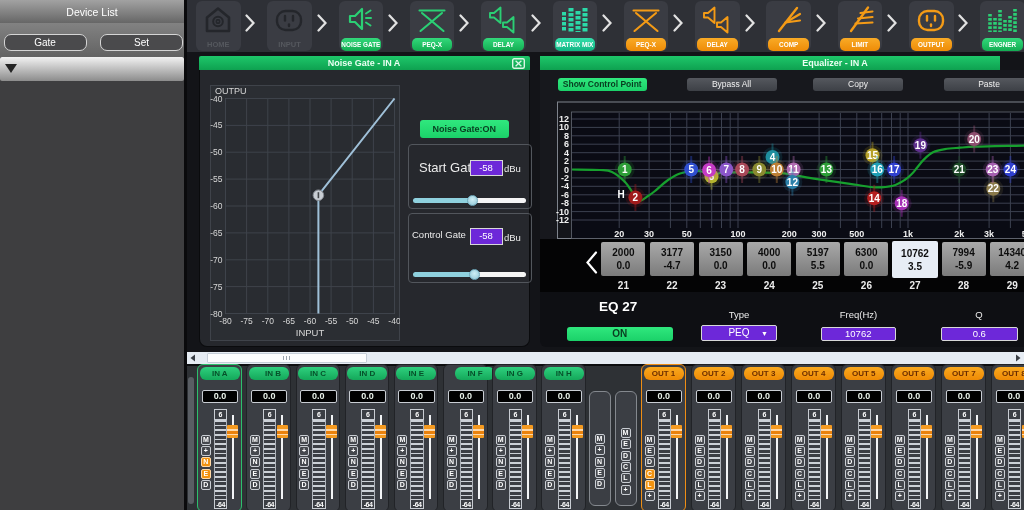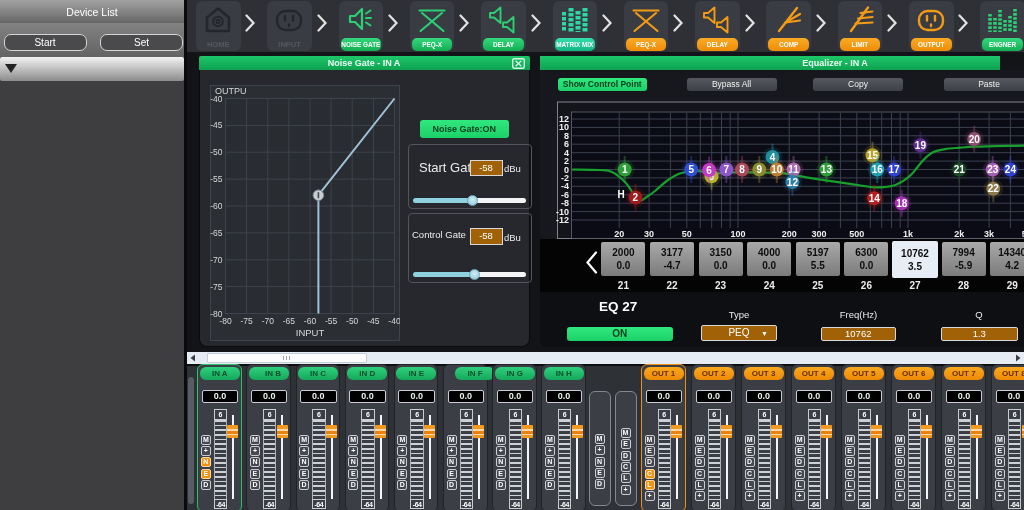--- a/index.html
+++ b/index.html
@@ -6,21 +6,21 @@
 .abs{position:absolute;}
 .btnL{position:absolute;background:#4a4a4c;border:1px solid #d5d5d5;border-radius:7px;
  color:#fff;font-size:10px;text-align:center;}
 .wtitle{position:absolute;height:14px;background:linear-gradient(#1ec76a,#0ea150);
  color:#eafff2;font-size:9px;font-weight:bold;text-align:center;line-height:14px;}
 .gbtn{position:absolute;height:13px;border-radius:3px;font-size:8.5px;line-height:13px;
  text-align:center;background:linear-gradient(#55585e,#3d4046);color:#f0f0f0;}
 .pill{position:absolute;border-radius:5px;font-size:6.4px;font-weight:bold;color:#fff;
  text-align:center;white-space:nowrap;overflow:hidden;}
 .tlbl{position:absolute;font-size:7.5px;font-weight:bold;color:#55585e;text-align:center;}
-.ibox{position:absolute;background:#a16207;border:1px solid #d8d8d8;color:#fff;
+.ibox{position:absolute;background:#6d28d9;border:1px solid #d8d8d8;color:#fff;
  text-align:center;}
 .cell{position:absolute;width:44px;height:34px;background:linear-gradient(#a9a9a9,#7b7b7b);
  border-radius:2px;color:#0d0d0d;font-size:10px;font-weight:bold;text-align:center;
  line-height:13px;padding-top:4px;}
 .cnum{position:absolute;width:44px;text-align:center;color:#ececec;font-size:10px;font-weight:bold;}
 .card{position:absolute;top:364px;width:44.5px;height:148px;background:#3b3e44;
  border:1px solid #212327;border-radius:6px;}
 .chpill{position:absolute;top:1.5px;width:40px;height:13px;border-radius:6px;font-size:8px;
  font-weight:bold;text-align:center;line-height:13.5px;}
 .vbox{position:absolute;top:24.5px;width:36.5px;height:13.5px;background:#000;
@@ -33,21 +33,21 @@
 .kb{position:absolute;width:10px;height:10px;background:#45484e;border:1px solid #c9cdd3;
  border-radius:2px;color:#fff;font-size:7px;font-weight:bold;text-align:center;line-height:8.5px;}
 .kbo{background:#f2920f;border-color:#ffd9a6;}
 .trk{position:absolute;width:2px;background:#f2f4f6;}
 .hdl{position:absolute;width:11px;height:13.5px;border-radius:1px;
  background:linear-gradient(#f59a20 0 4px,#ffd9aa 4px 5.5px,#ea820d 5.5px 8.5px,#ffd9aa 8.5px 10px,#f59a20 10px);}
 </style></head><body>
 <div style="position:absolute;left:0;top:0;width:184px;height:510px;background:#3e3e40;"></div>
 <div style="position:absolute;left:0;top:0;width:184px;height:23px;background:linear-gradient(#a2a2a2,#666);color:#fff;font-size:10.5px;text-align:center;line-height:24px;">Device List</div>
 <div style="position:absolute;left:0;top:23px;width:184px;height:34px;background:linear-gradient(#828282,#636363);"></div>
-<div class="btnL" style="position:absolute;left:3.5px;top:33.5px;width:83px;height:17px;line-height:15px;">Start</div>
+<div class="btnL" style="position:absolute;left:3.5px;top:33.5px;width:83px;height:17px;line-height:15px;">Gate</div>
 <div class="btnL" style="position:absolute;left:100px;top:33.5px;width:83px;height:17px;line-height:15px;">Set</div>
 <div style="position:absolute;left:0;top:57px;width:184px;height:24px;background:linear-gradient(#f2f2f2,#8c8c8c);border-radius:2px;"></div>
 <div style="position:absolute;left:5px;top:64px;width:0;height:0;border-left:6px solid transparent;border-right:6px solid transparent;border-top:9px solid #242424;"></div>
 <div style="position:absolute;left:184px;top:0;width:3px;height:510px;background:#0a0a0c;"></div>
 <div style="position:absolute;left:187px;top:0;width:837px;height:52px;background:#2e3036;"></div>
 <div class="abs" style="left:196.0px;top:1px;width:44.5px;height:49.5px;background:#3a3c43;border-radius:6px;">
     <svg width="32" height="32" viewBox="0 0 32 32" style="position:absolute;left:6px;top:3px;">
       <path d="M5 13.5 L16 4.5 L27 13.5 V27 H5 Z" stroke="#24262b" fill="none" stroke-linecap="round" stroke-linejoin="round" stroke-width="2.6"></path>
       <circle cx="16" cy="17.5" r="4.8" stroke="#24262b" fill="none" stroke-linecap="round" stroke-linejoin="round" stroke-width="2"></circle>
       <rect x="14.4" y="15.9" width="3.2" height="3.2" rx="0.8" stroke="#24262b" fill="none" stroke-linecap="round" stroke-linejoin="round" stroke-width="1.6"></rect>
@@ -385,21 +385,21 @@
     <path d="M11 1.5 L2.5 11.5 L11 21.5" stroke="#fff" stroke-width="2.2" fill="none" stroke-linecap="round"></path>
   </svg>
 <div style="position:absolute;left:540px;top:292px;width:484px;height:55px;background:#0e0f13;border-radius:0 0 0 6px;"></div>
 <div style="position:absolute;left:599px;top:299px;color:#fff;font-size:13.5px;font-weight:bold;">EQ 27</div>
 <div style="position:absolute;left:567px;top:326.5px;width:105.5px;height:14.5px;background:linear-gradient(#30e87e,#1bd169);border-radius:3px;color:#0a3d20;font-size:10px;font-weight:bold;text-align:center;line-height:14.5px;">ON</div>
 <div style="position:absolute;left:700px;top:309px;width:78px;color:#ececec;font-size:9.5px;text-align:center;">Type</div>
 <div class="ibox" style="position:absolute;left:701px;top:325px;width:76px;height:16px;font-size:10px;line-height:14px;border-radius:2px;">PEQ<span style="position:absolute;right:8px;top:1px;font-size:7px;">▼</span></div>
 <div style="position:absolute;left:821px;top:309px;width:75px;color:#ececec;font-size:9.5px;text-align:center;">Freq(Hz)</div>
 <div class="ibox" style="position:absolute;left:821px;top:326.5px;width:74.5px;height:14.5px;font-size:9.5px;line-height:12.5px;border-radius:2px;">10762</div>
 <div style="position:absolute;left:941px;top:309px;width:76px;color:#ececec;font-size:9.5px;text-align:center;">Q</div>
-<div class="ibox" style="position:absolute;left:941px;top:326.5px;width:76.5px;height:14.5px;font-size:9.5px;line-height:12.5px;border-radius:2px;">1.3</div>
+<div class="ibox" style="position:absolute;left:941px;top:326.5px;width:76.5px;height:14.5px;font-size:9.5px;line-height:12.5px;border-radius:2px;">0.6</div>
 <div style="position:absolute;left:187px;top:352px;width:837px;height:11.5px;background:#e6ecf3;"></div>
 <svg class="abs" style="left:189px;top:354px;" width="8" height="8" viewBox="0 0 8 8">
     <path d="M6 0.5 L1.5 4 L6 7.5 Z" fill="#3a3f46"></path>
   </svg>
 <div style="position:absolute;left:207px;top:352.8px;width:160px;height:10px;background:#fcfdfe;border:1px solid #c5ced8;border-radius:1px;"></div>
 <div style="position:absolute;left:283px;top:355.5px;width:9px;height:4.5px;background:repeating-linear-gradient(90deg,#9aa3ad 0 1px,rgba(0,0,0,0) 1px 3px);"></div>
 <svg class="abs" style="left:1014px;top:354px;" width="8" height="8" viewBox="0 0 8 8">
     <path d="M2 0.5 L6.5 4 L2 7.5 Z" fill="#3a3f46"></path>
   </svg>
 <div style="position:absolute;left:187px;top:363.5px;width:837px;height:2px;background:#0d0e10;"></div>

